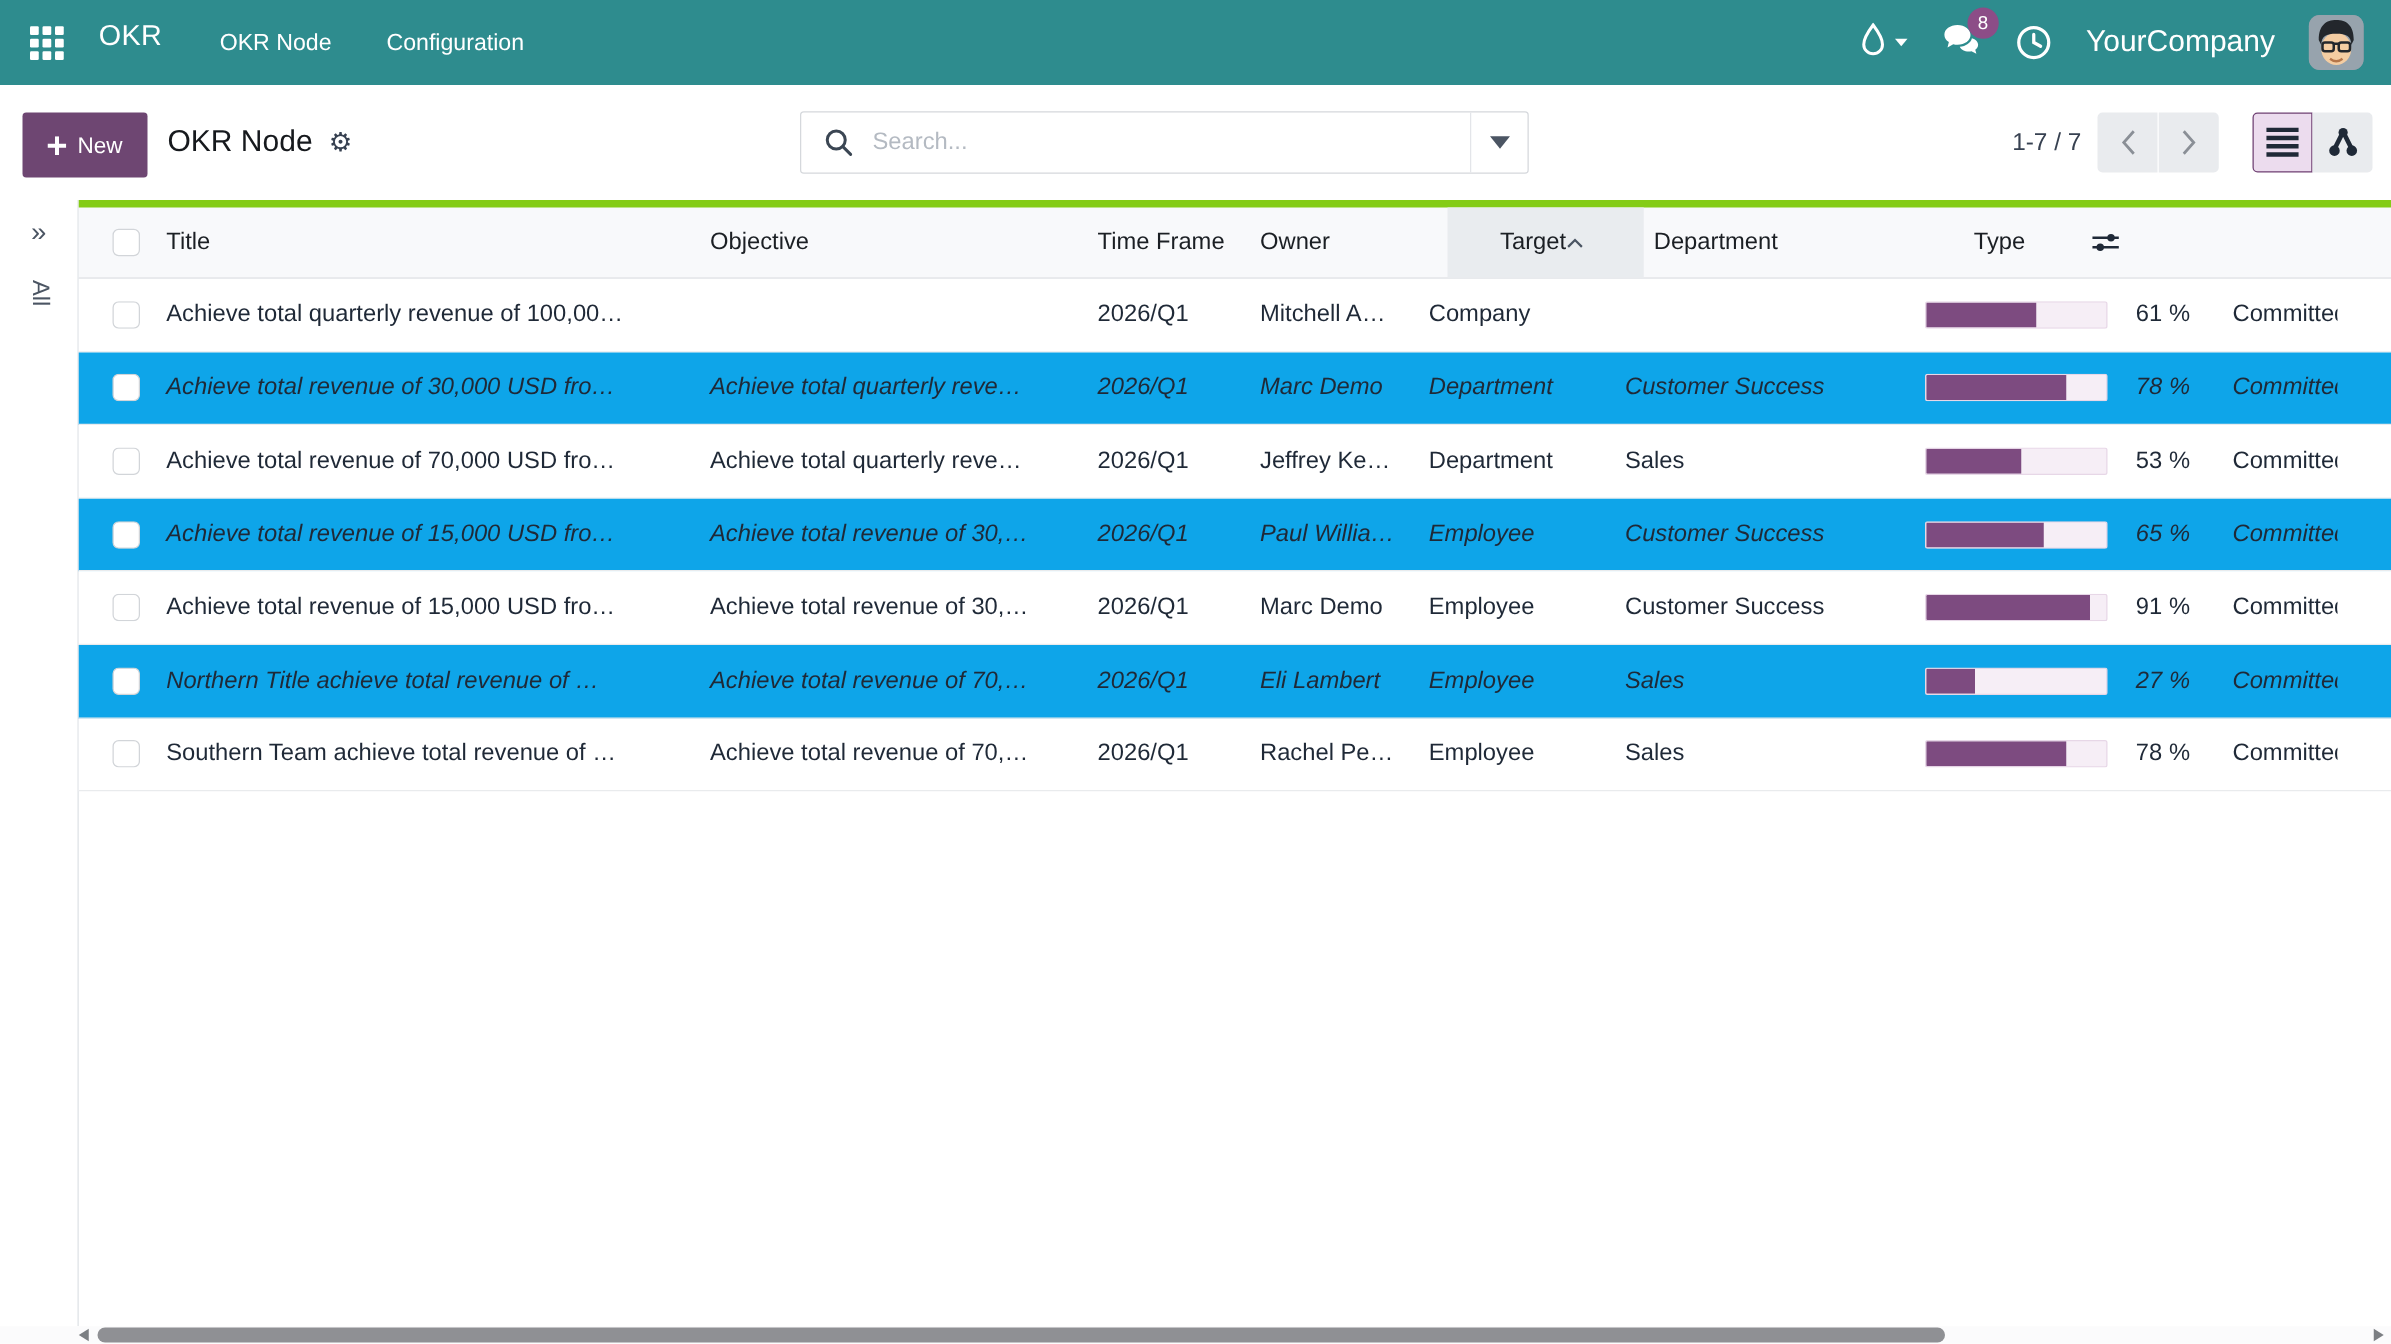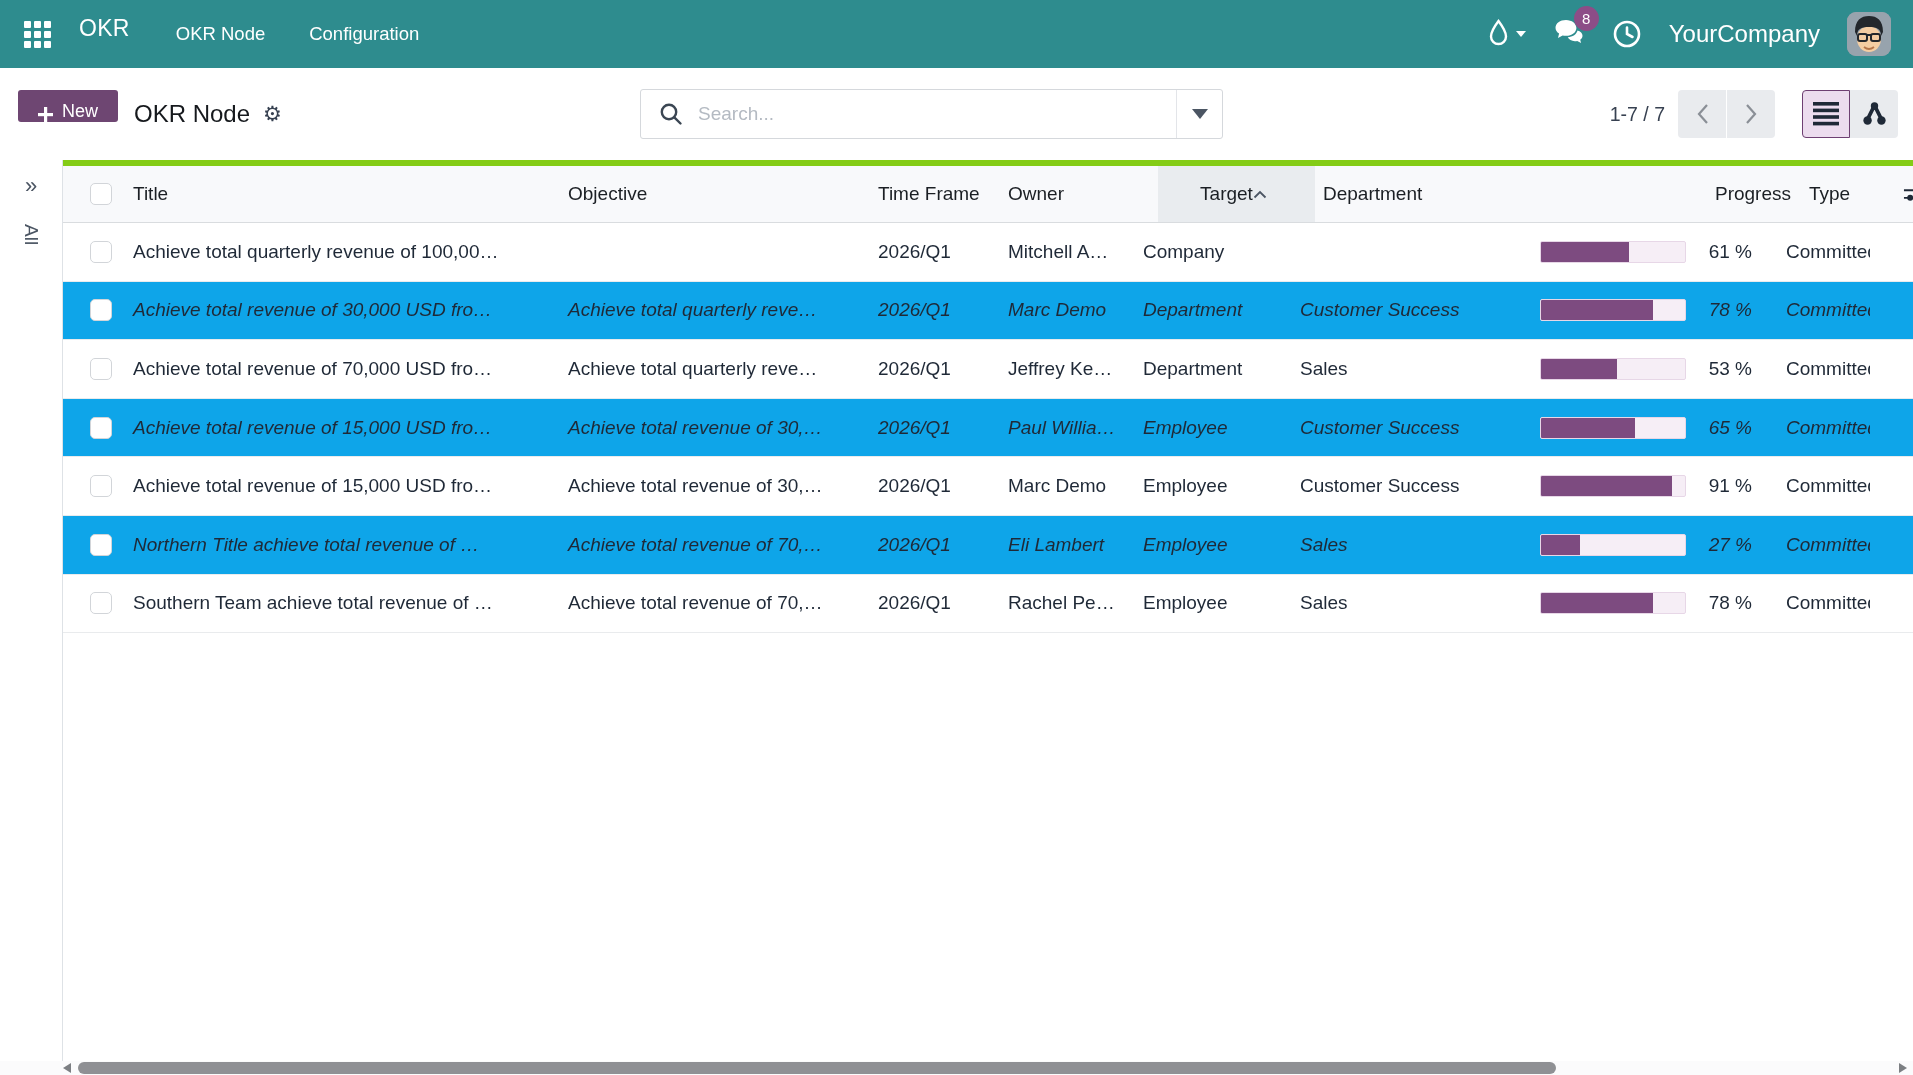--- a/index.html
+++ b/index.html
@@ -21,23 +21,23 @@
   .chat-wrap { position:relative; cursor:pointer; }
   .badge { position:absolute; top:-12px; right:-14px; width:25px; height:25px;
            border-radius:50%; background:#8C4D87; color:#fff; font-size:15px;
            display:flex; align-items:center; justify-content:center; }
   .company { font-size:24px; }
   .avatar { width:44px; height:44px; border-radius:9px; overflow:hidden; cursor:pointer;
             background:#8d9aa5; flex:0 0 auto; }
 
   
   .control-panel { height:92px; position:relative; background:#fff; }
-  .btn-new { position:absolute; left:18px; top:22px; width:100px; height:32px;
+  .btn-new { position:absolute; left:18px; top:22px; width:100px; height:52px;
              background:#6E4672; border:none; border-radius:3px; color:#fff;
-             font-size:18px; font-family:inherit; display:flex; align-items:flex-end;
+             font-size:18px; font-family:inherit; display:flex; align-items:center;
              justify-content:center; gap:9px; cursor:pointer; }
   .page-title-wrap { position:absolute; left:134px; top:0; height:92px;
                      display:flex; align-items:center; gap:13px; }
   .page-title { font-size:24px; color:#16191d; }
   .gear { font-size:21px; color:#374151; cursor:pointer; }
 
   .search-wrap { position:absolute; left:640px; top:21px; width:583px; height:50px;
                  background:#fff; border:1px solid #d5d8dc; border-radius:3px;
                  display:flex; align-items:center; }
   .search-wrap input { flex:1; border:none; outline:none; font-size:19px;
@@ -247,21 +247,20 @@
       <div class="c w-obj">Objective</div>
       <div class="c w-tf">Time Frame</div>
       <div class="c w-own">Owner</div>
       <div class="c w-tgt th-sorted">
         <span>Target</span>
         <svg width="14" height="9" viewBox="0 0 14 9" fill="none">
           <path d="M1.5 7.5 L7 2 L12.5 7.5" stroke="#4b5563" stroke-width="1.8"></path>
         </svg>
       </div>
       <div class="c w-dep">Department</div>
-      <div class="c w-prg th-progress">Progress</div>
       <div class="c w-type">Type</div>
       <div class="c w-opt th-opt">
         <svg width="23" height="20" viewBox="0 0 24 20">
           <path d="M1 6 h22 M1 14 h22" stroke="#1f2937" stroke-width="2"></path>
           <circle cx="16.5" cy="6" r="3.1" fill="#1f2937"></circle>
           <circle cx="7.5" cy="14" r="3.1" fill="#1f2937"></circle>
         </svg>
       </div>
     </div>
     <div id="tbody">

